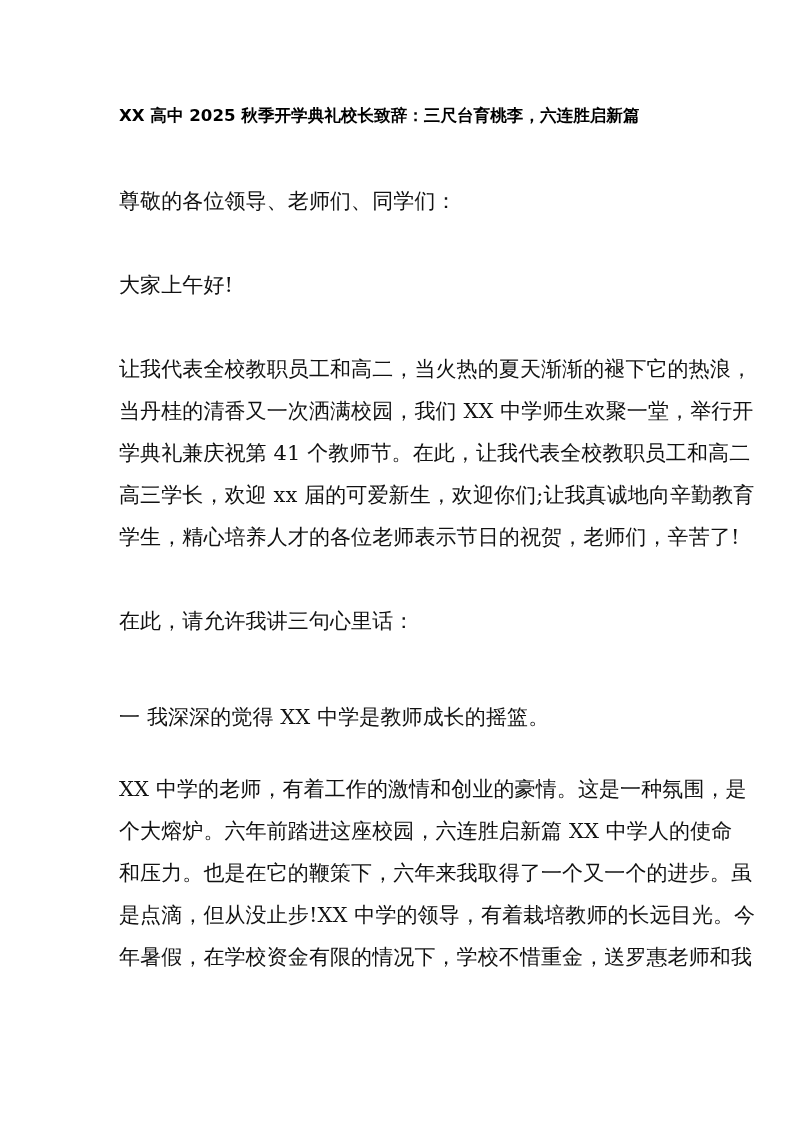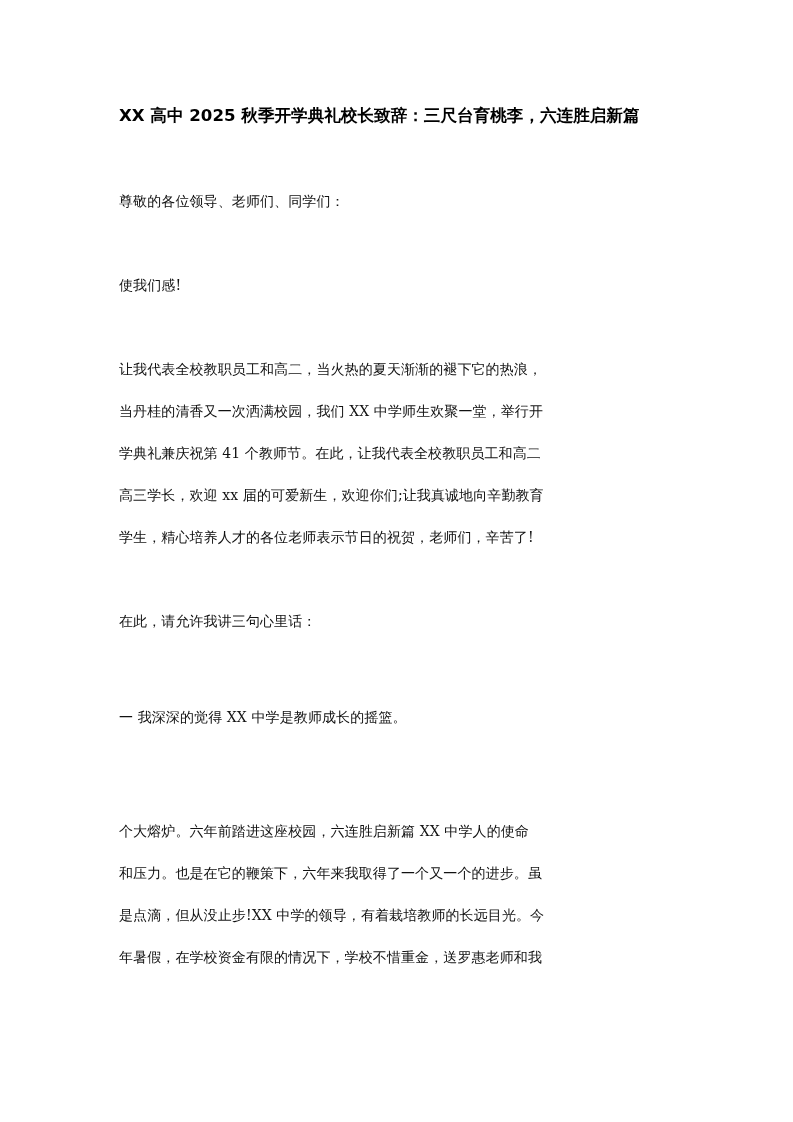--- a/index.html
+++ b/index.html
@@ -20,49 +20,50 @@
     left: 0; top: 0;
     width: 793px;
     height: 1122px;
     background: #ffffff;
     border-radius: 23px;
   }
   .line {
     position: absolute;
     left: 119px;
     white-space: nowrap;
-    font-size: 14px;
+    font-size: 21px;
     line-height: 22px;
     height: 22px;
     letter-spacing: 0.1px;
   }
   .title {
     font-family: "DejaVu Sans", "Liberation Sans", sans-serif;
     font-weight: bold;
     font-size: 16.6px;
     letter-spacing: 0px;
     color: #000000;
   }
 </style>
 </head>
 <body>
 
 <div class="page">
   <div class="line title" style="top:105px">XX 高中 2025 秋季开学典礼校长致辞：三尺台育桃李，六连胜启新篇</div>
 
   <div class="line" style="top:190px">尊敬的各位领导、老师们、同学们：</div>
-  <div class="line" style="top:274px">使我们感!</div>
+  <div class="line" style="top:274px">大家上午好!</div>
 
   <div class="line" style="top:358px">让我代表全校教职员工和高二，当火热的夏天渐渐的褪下它的热浪，</div>
   <div class="line" style="top:400px">当丹桂的清香又一次洒满校园，我们 XX 中学师生欢聚一堂，举行开</div>
   <div class="line" style="top:442px">学典礼兼庆祝第 41 个教师节。在此，让我代表全校教职员工和高二</div>
   <div class="line" style="top:484px">高三学长，欢迎 xx 届的可爱新生，欢迎你们;让我真诚地向辛勤教育</div>
   <div class="line" style="top:526px">学生，精心培养人才的各位老师表示节日的祝贺，老师们，辛苦了!</div>
 
   <div class="line" style="top:610px">在此，请允许我讲三句心里话：</div>
 
   <div class="line" style="top:706px">一  我深深的觉得 XX 中学是教师成长的摇篮。</div>
 
+  <div class="line" style="top:778px">XX 中学的老师，有着工作的激情和创业的豪情。这是一种氛围，是</div>
   <div class="line" style="top:820px">个大熔炉。六年前踏进这座校园，六连胜启新篇 XX 中学人的使命</div>
   <div class="line" style="top:862px">和压力。也是在它的鞭策下，六年来我取得了一个又一个的进步。虽</div>
   <div class="line" style="top:904px">是点滴，但从没止步!XX 中学的领导，有着栽培教师的长远目光。今</div>
   <div class="line" style="top:946px">年暑假，在学校资金有限的情况下，学校不惜重金，送罗惠老师和我</div>
 </div>
 
 </body></html>

